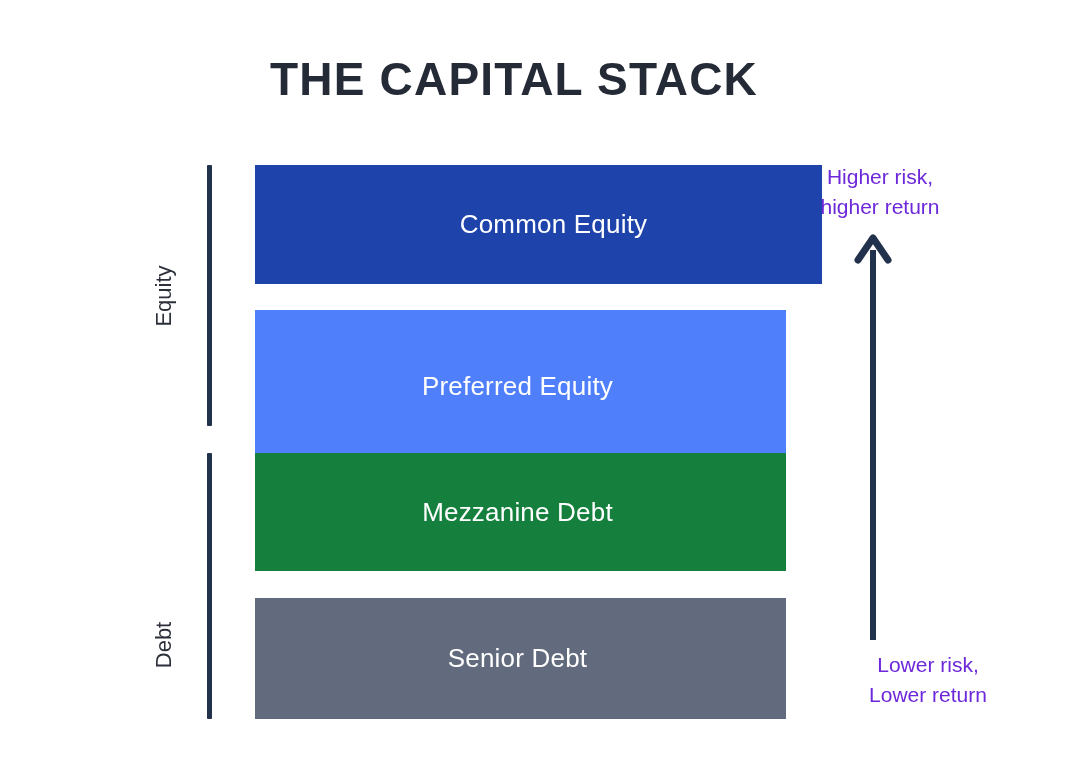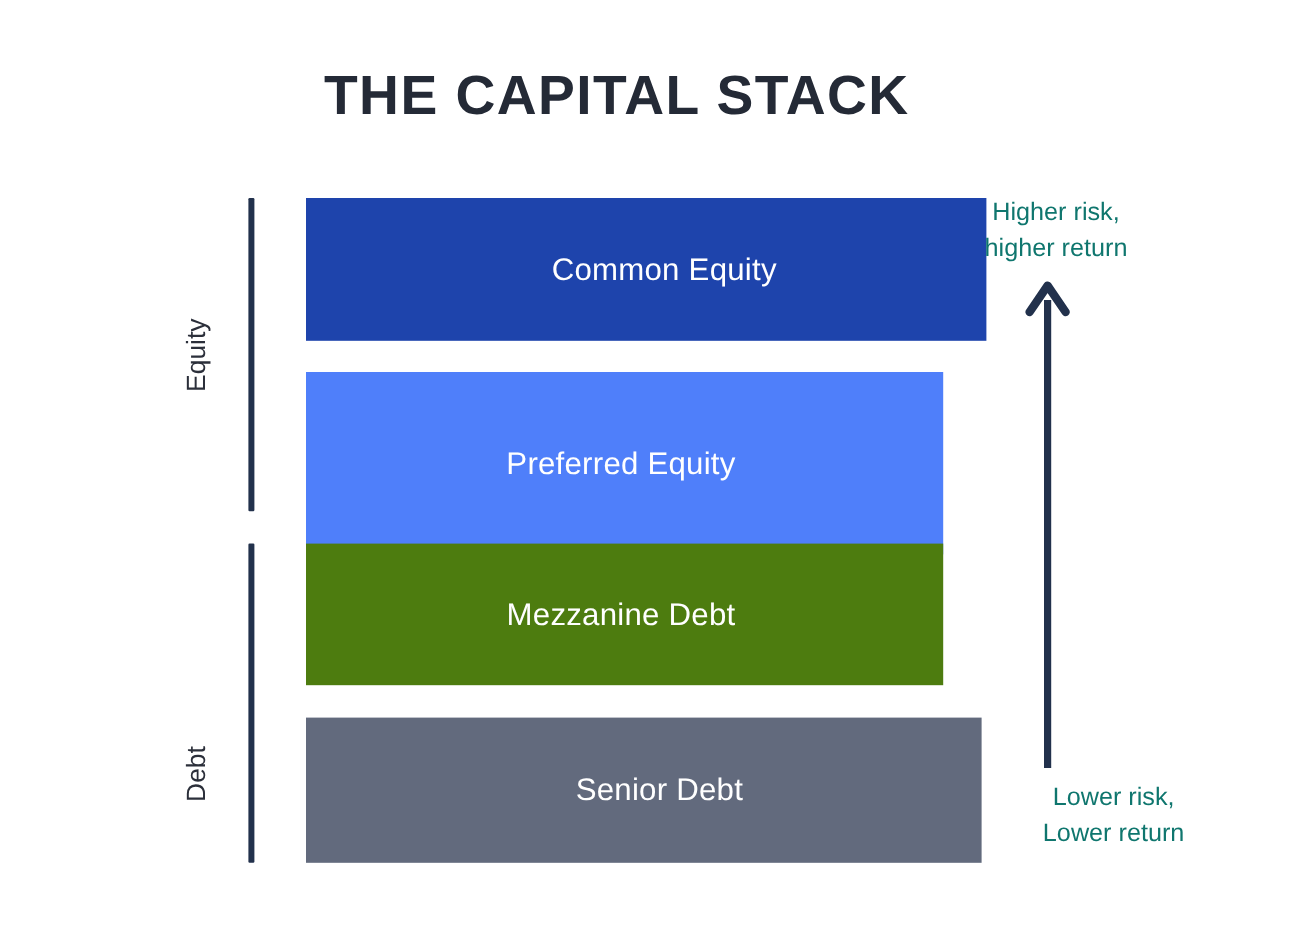--- a/index.html
+++ b/index.html
@@ -61,36 +61,36 @@
   .stack-bar-label {
     font-size: 26px;
     color: #ffffff;
     letter-spacing: 0.2px;
     transform: translateX(-3px);
     font-family: "Liberation Sans", sans-serif;
   }
   #bar-common-equity    { top: 165px; height: 119px; padding-left: 36px; }
   #bar-preferred-equity { top: 310px; height: 152px; }
   #bar-mezzanine-debt   { top: 453px; height: 118px; }
-  #bar-senior-debt      { top: 598px; height: 121px; padding-left: 32px; }
+  #bar-senior-debt      { top: 598px; height: 121px; }
 
   #risk-arrow {
     position: absolute;
     left: 852px;
     top: 234px;
     width: 42px;
     height: 412px;
   }
 
   .side-note {
     position: absolute;
     text-align: center;
     font-size: 21px;
     line-height: 1.42;
-    color: #0f766e;
+    color: #6d28d9;
     white-space: pre-line;
     font-family: "Liberation Sans", sans-serif;
   }
   #note-top    { left: 790px; top: 162px; width: 180px; }
   #note-bottom { left: 838px; top: 650px; width: 180px; }
 </style>
 </head>
 <body style="background: rgb(255, 255, 255);">
 
 <div id="page-title" style="color: rgb(36, 42, 54);">THE CAPITAL STACK</div>
@@ -102,21 +102,21 @@
 <div id="group-label-debt" class="group-label">Debt</div>
 
 <div id="bar-common-equity" class="stack-bar" style="background: rgb(30, 68, 172);">
   <span class="stack-bar-label" style="color: rgb(255, 255, 255);">Common Equity</span>
 </div>
 
 <div id="bar-preferred-equity" class="stack-bar" style="background: rgb(79, 127, 250);">
   <span class="stack-bar-label" style="color: rgb(255, 255, 255);">Preferred Equity</span>
 </div>
 
-<div id="bar-mezzanine-debt" class="stack-bar" style="background: #4d7c0f;">
+<div id="bar-mezzanine-debt" class="stack-bar" style="background: #15803d;">
   <span class="stack-bar-label" style="color: rgb(255, 255, 255);">Mezzanine Debt</span>
 </div>
 
 <div id="bar-senior-debt" class="stack-bar" style="background: rgb(98, 106, 125);">
   <span class="stack-bar-label" style="color: rgb(255, 255, 255);">Senior Debt</span>
 </div>
 
 <svg id="risk-arrow" viewBox="0 0 42 412">
   <line id="risk-arrow-shaft" x1="21" y1="406" x2="21" y2="16" stroke="#22314c" stroke-width="6"></line>
   <path id="risk-arrow-head" d="M 6 26 L 21 4 L 36 26" fill="none" stroke="#22314c" stroke-width="7" stroke-linecap="round" stroke-linejoin="round"></path>

